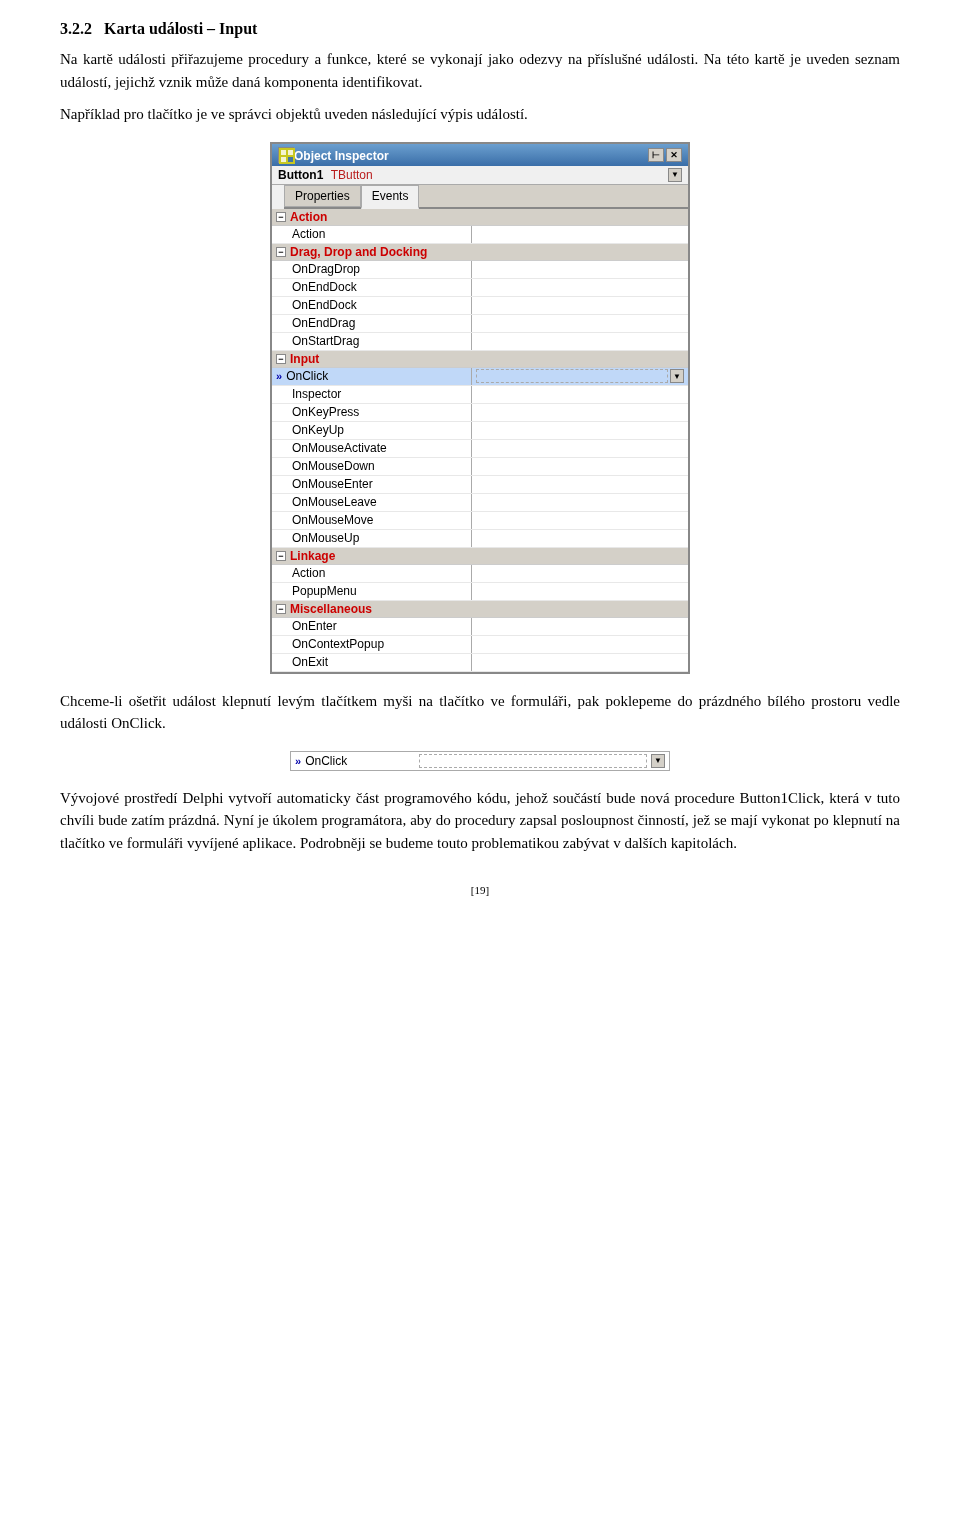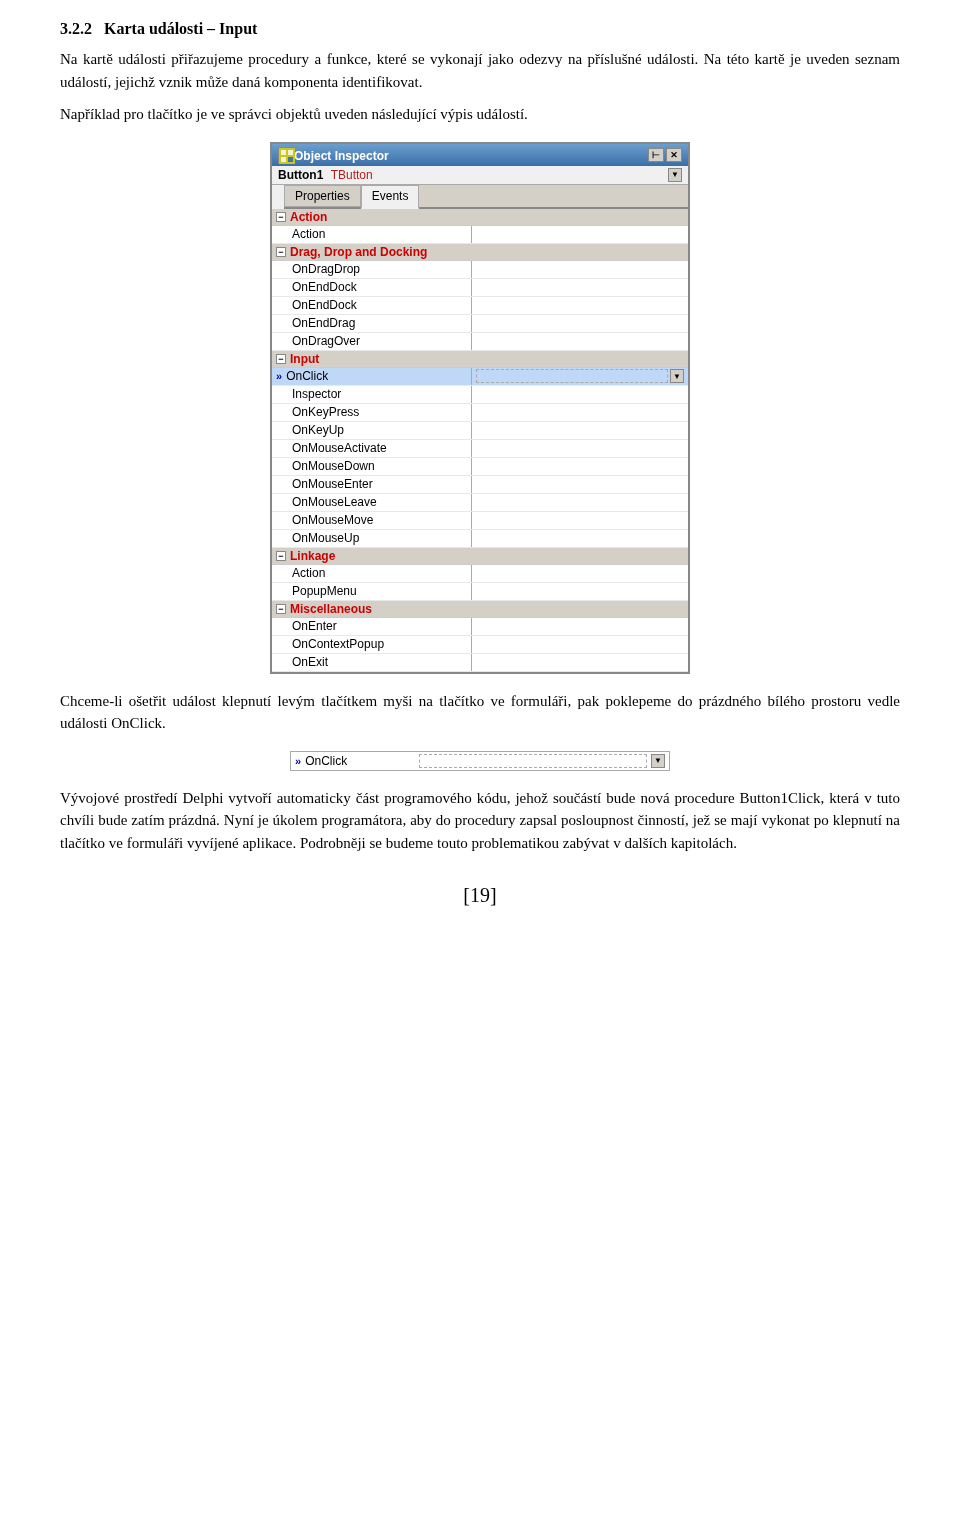--- a/index.html
+++ b/index.html
@@ -230,21 +230,21 @@
       border: 1px solid #888;
       display: flex;
       align-items: center;
       justify-content: center;
       font-size: 8px;
     }
 
     .page-number {
       text-align: center;
       margin-top: 30px;
-      font-size: 20px;
+      font-size: 11px;
     }
   </style>
 </head>
 <body>
 
 <h2>
   <span>3.2.2</span>
   &nbsp;
   <span>Karta události – Input</span>
 </h2>
@@ -313,21 +313,21 @@
       </div>
       <div class="oi-row">
         <div class="oi-row-key">OnEndDock</div>
         <div class="oi-row-value"></div>
       </div>
       <div class="oi-row">
         <div class="oi-row-key">OnEndDrag</div>
         <div class="oi-row-value"></div>
       </div>
       <div class="oi-row">
-        <div class="oi-row-key">OnDragOver</div>
+        <div class="oi-row-key">OnStartDrag</div>
         <div class="oi-row-value"></div>
       </div>
 
       <div class="oi-section-header">
         <div class="oi-collapse-btn">−</div>
         <span class="oi-section-header-label">Input</span>
       </div>
 
       <div class="oi-row highlighted onclick-row">
         <div class="oi-row-key has-marker">

